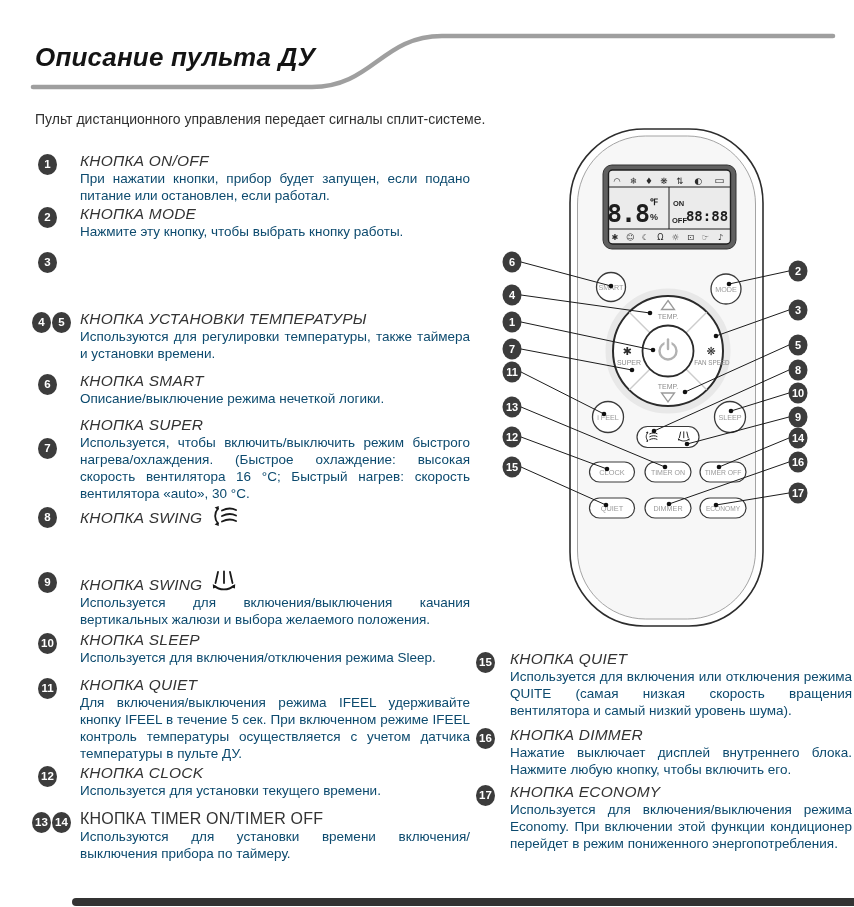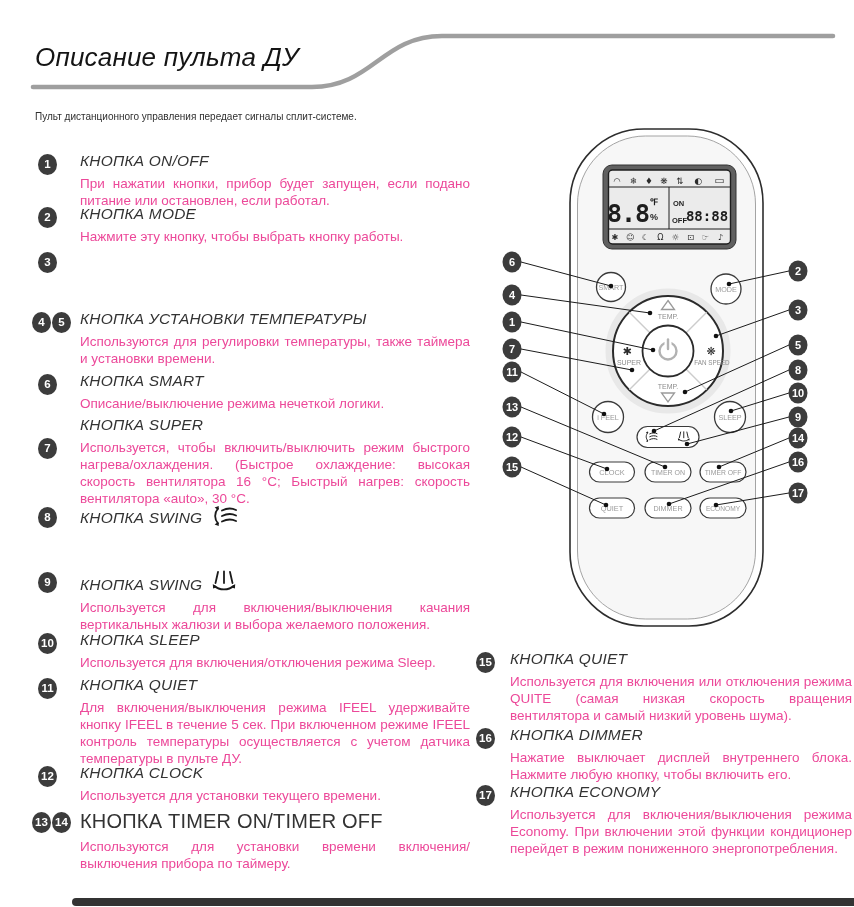--- a/index.html
+++ b/index.html
@@ -1,33 +1,33 @@
 <!DOCTYPE html>
 <html><head>
 <meta charset="utf-8">
 <style>
   *{margin:0;padding:0;box-sizing:border-box}
   html,body{width:854px;height:907px}
   body{background:#fff;font-family:"Liberation Sans",sans-serif;position:relative;overflow:hidden;color:#333}
   .swoosh{position:absolute;left:0;top:0;pointer-events:none}
-  .title{position:absolute;left:35px;top:42px;font-style:italic;font-weight:normal;font-size:26px;color:#141414;letter-spacing:.2px}
-  .intro{position:absolute;left:35px;top:111px;font-size:10px;color:#303030}
+  .title{position:absolute;left:35px;top:42px;font-style:italic;font-weight:bold;font-size:26px;color:#141414;letter-spacing:.2px}
+  .intro{position:absolute;left:35px;top:111px;font-size:14px;color:#303030}
   #remote-layer{position:absolute;left:0;top:0;width:854px;height:907px;pointer-events:none}
   #left-items{position:absolute;left:30px;top:0;width:440px}
   #right-items{position:absolute;left:470px;top:0;width:382px}
   .item{position:absolute;left:0;width:100%;display:flex;align-items:flex-start}
   .badges{flex:0 0 50px;display:flex;gap:1px;padding-left:8px;padding-top:2px}
   #right-items .badges{flex:0 0 40px;padding-left:6px}
   .badges.dbl{padding-left:2px}
   .badges.low{padding-top:22px}
   .badge{width:19px;height:21px;border-radius:50%;background:#3c3c3c;color:#fff;font-weight:bold;font-size:11.5px;line-height:21px;text-align:center;flex:0 0 19px}
   .content{flex:1;min-width:0}
   .htitle{font-style:italic;font-weight:normal;font-size:15.5px;color:#333;display:flex;align-items:flex-end;gap:9px;white-space:nowrap;letter-spacing:.2px}
-  .htitle.plain{font-style:normal;font-size:20px}
-  .hbody{margin-top:5px;font-size:13.5px;line-height:17px;color:#ec4899;text-align:justify}
+  .htitle.plain{font-style:normal;font-size:16px}
+  .hbody{font-size:13.5px;line-height:17px;color:#0c4a6e;text-align:justify}
   .hicon{display:inline-flex;align-items:center}
   .bottom-bar{position:absolute;left:72px;top:898px;width:782px;height:8px;background:#333;border-radius:4px 0 0 4px}
   .seg{font-family:"DejaVu Sans Mono",monospace;font-weight:bold;fill:#1d1d1d}
   .lcdicon{font-family:"DejaVu Sans",sans-serif;fill:#2b2b2b}
   .btnlbl{font-family:"Liberation Sans",sans-serif;fill:#9a9a9a}
   .padlbl{font-family:"Liberation Sans",sans-serif;fill:#8d8d8d}
 </style>
 </head>
 <body>
 

